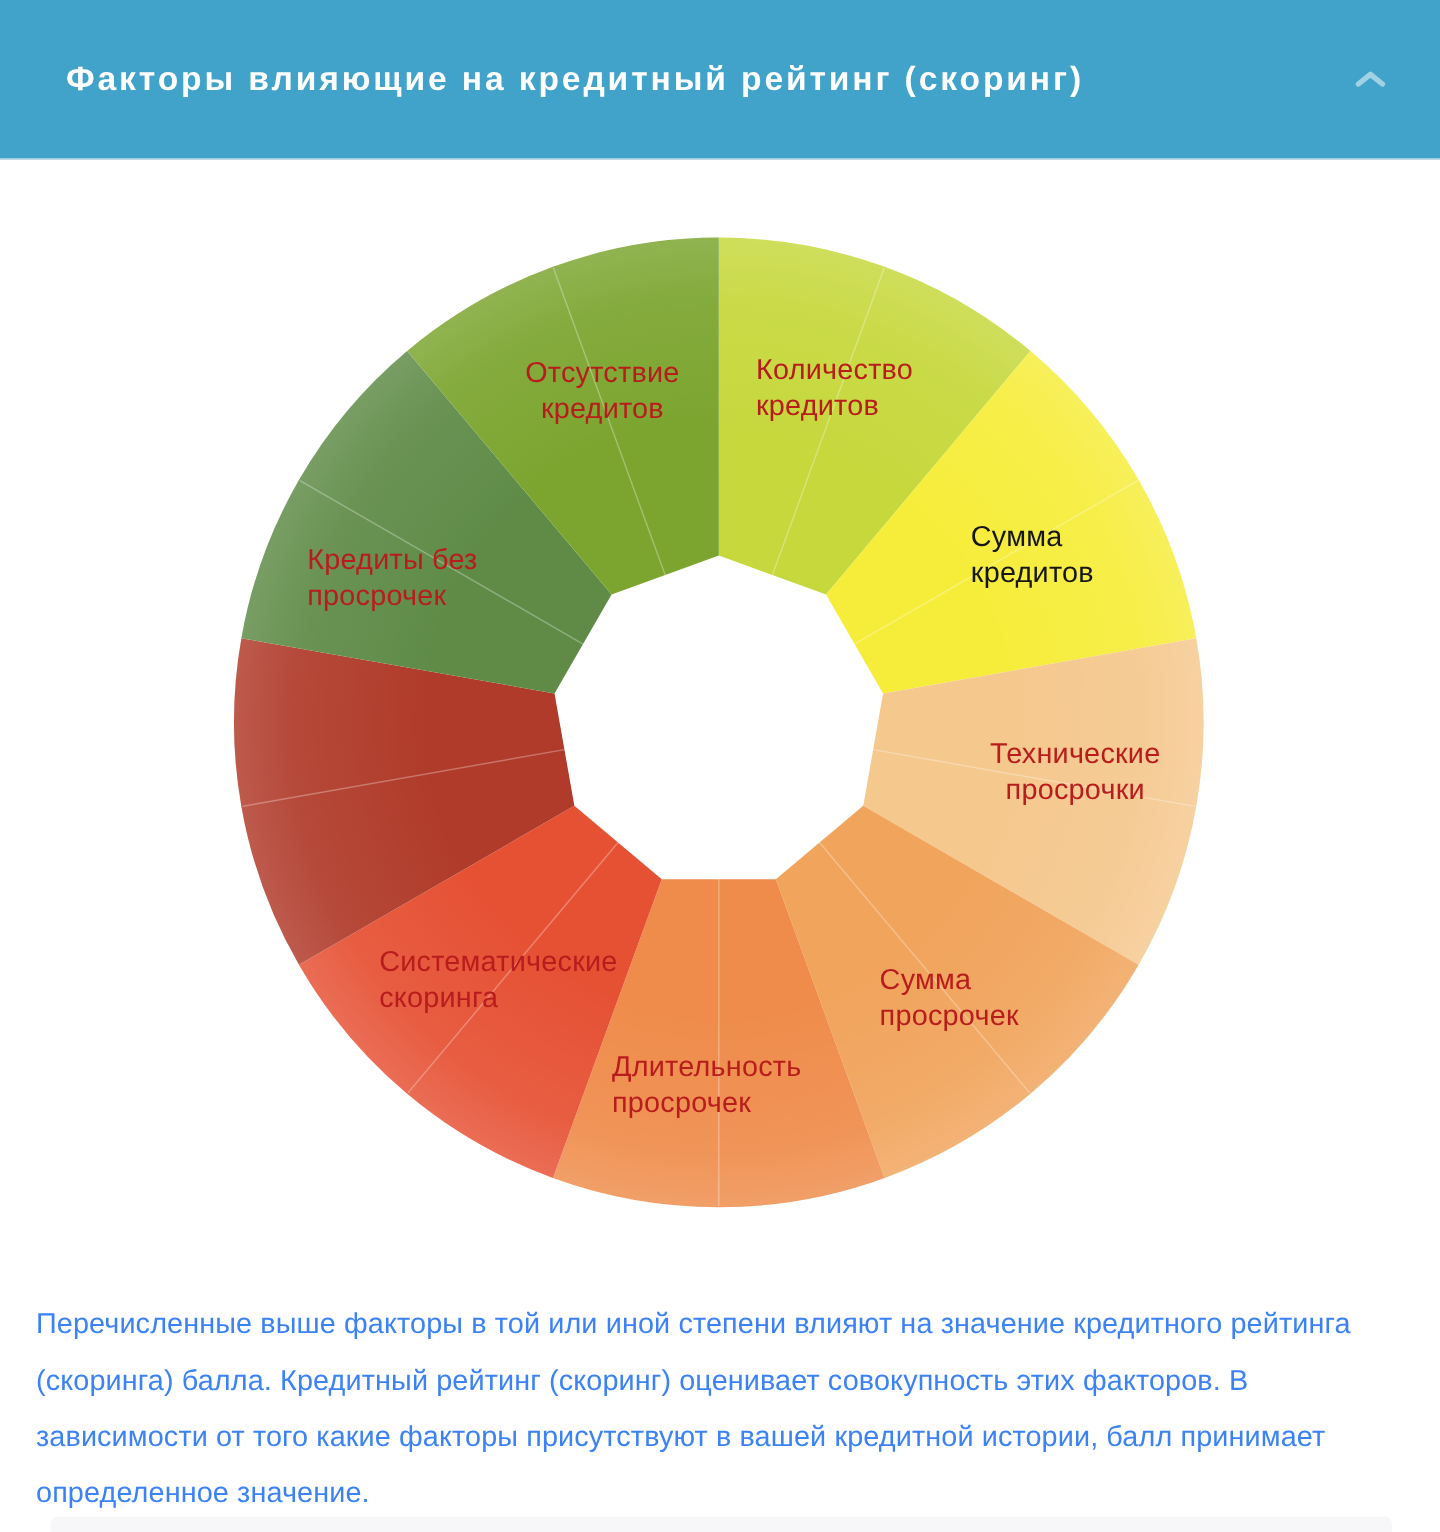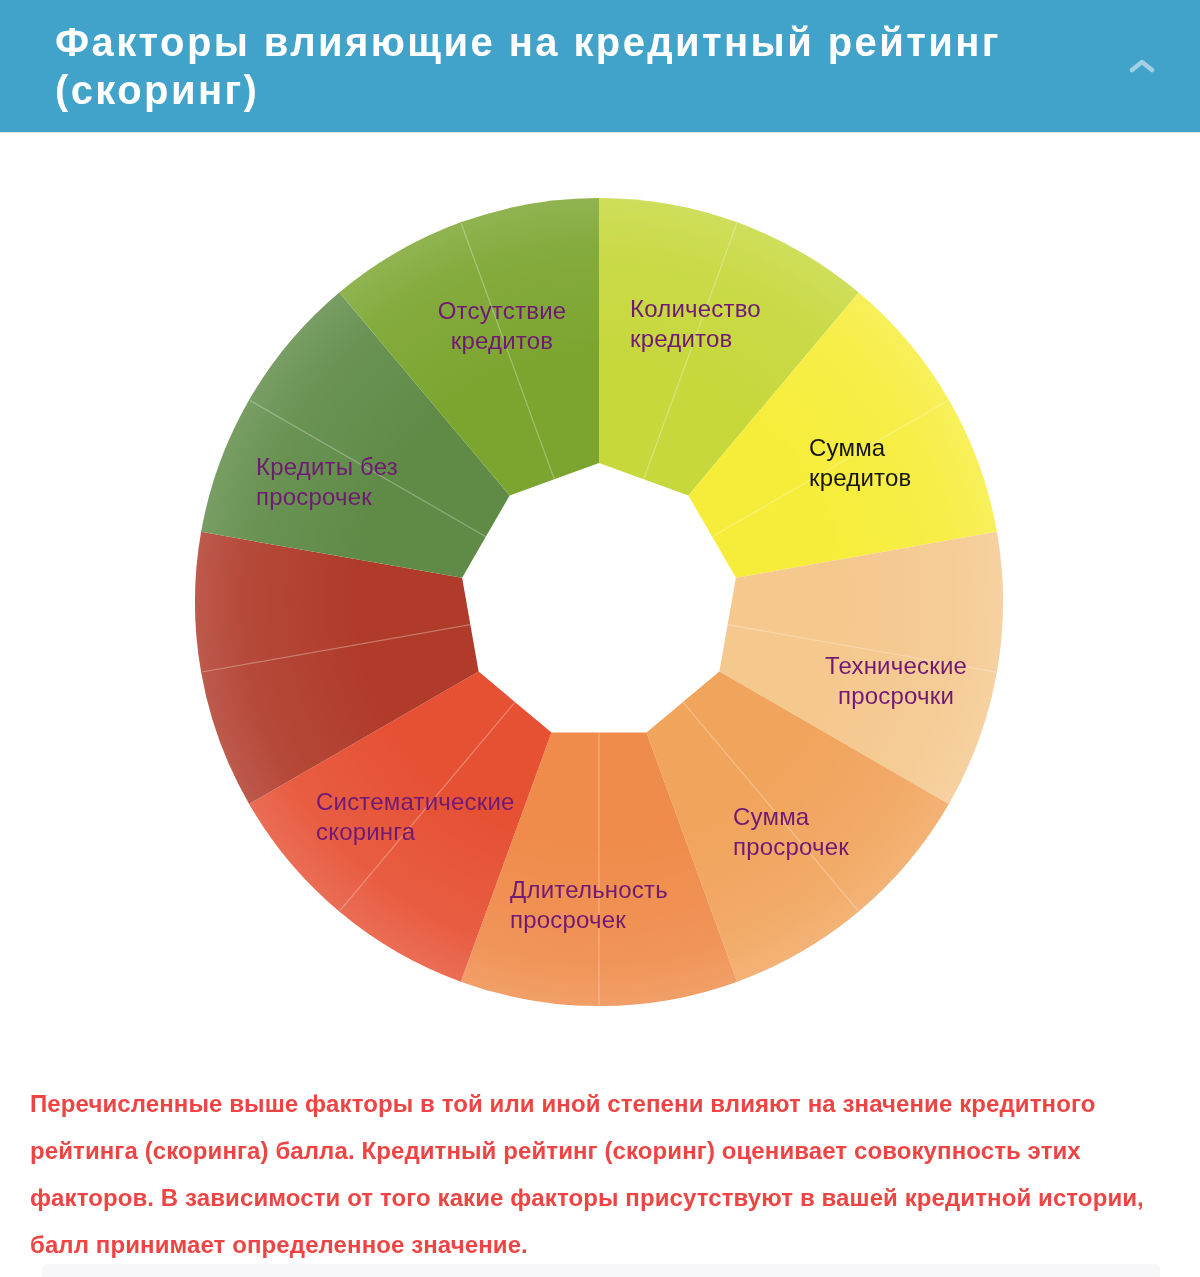--- a/index.html
+++ b/index.html
@@ -19,21 +19,21 @@
     background: #41a3c9;
     display: flex; align-items: center;
     box-sizing: border-box;
     padding: 0 45px 0 55px;
     border-bottom: 1px solid #dfe7ea;
     cursor: pointer;
   }
   .accordion-title {
     margin: 0;
     color: #ffffff;
-    font-size: 40px;
+    font-size: 28px;
     font-weight: 700;
     letter-spacing: 2.4px;
     line-height: 1.2;
     flex: 1 1 auto;
   }
   .chevron {
     flex: 0 0 auto;
     width: 26px; height: 16px;
     margin-left: 20px;
   }
@@ -44,27 +44,27 @@
     width: 1200px; height: 920px;
   }
   #wheel { position: absolute; left: 0; top: 8px; } 
   .wheel-svg { position: absolute; left: 0; top: 57px; }
 
   .lbl {
     position: absolute;
     font-size: 24px;
     line-height: 30px;
     letter-spacing: 0.2px;
-    color: #701a75;
+    color: #b91c1c;
     white-space: pre-line;
   }
   
   .lbl-0 { left: 630px; top: 161px; }                       
   .lbl-1 { left: 809px; top: 300px; color: #161616; }       
-  .lbl-2 { left: 817px; top: 481px; width: 158px; text-align: center; margin-top: 37px; } 
+  .lbl-2 { left: 817px; top: 481px; width: 158px; text-align: center; } 
   .lbl-3 { left: 733px; top: 669px; }                       
   .lbl-4 { left: 510px; top: 742px; }                       
   .lbl-5 { left: 316px; top: 654px; }                       
   .lbl-6 { left: 250px; top: 495px; line-height: 28px; }    
   .lbl-7 { left: 256px; top: 319px; }                       
   .lbl-8 { left: 436px; top: 163px; width: 132px; text-align: center; } 
 
   .center-label {
     position: absolute;
     left: 599px; top: 471px;
@@ -74,25 +74,24 @@
     color: #141414;
     white-space: nowrap;
   }
 
   
   .desc {
     position: absolute;
     left: 30px; top: 1080px;
     width: 1150px;
     margin: 0;
-    color: #ef4444;
+    color: #3b82f6;
     font-size: 24px;
     line-height: 47px;
     letter-spacing: 0.1px;
-    font-weight: bold;
   }
 
   
   .next-section-peek {
     position: absolute;
     left: 42px; top: 1264px;
     width: 1118px; height: 13px;
     background: #f7f7f9;
     border-radius: 6px 6px 0 0;
   }

